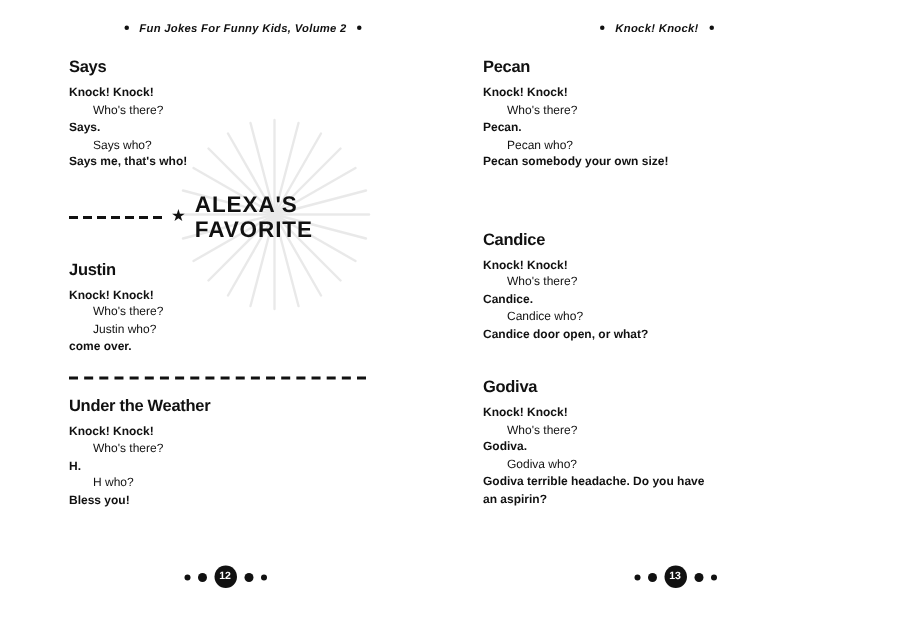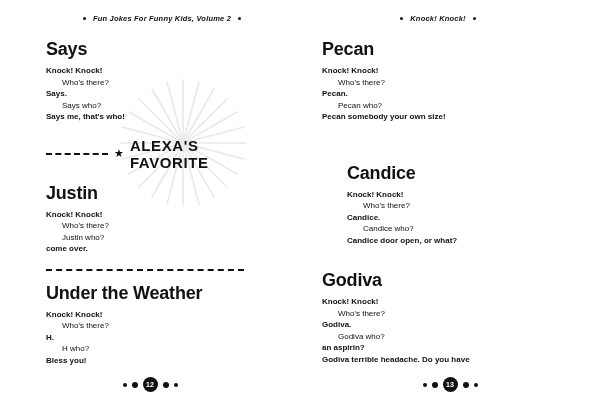--- a/index.html
+++ b/index.html
@@ -58,21 +58,21 @@
     width: 130px;
     height: 130px;
     opacity: 0.40;
     pointer-events: none;
   }
 
   .jokes { position: relative; z-index: 2; }
 
   .joke { margin-bottom: 14px; }
   .joke-title {
-    font-size: 18px;
+    font-size: 11px;
     font-weight: bold;
     color: #111;
     margin: 0 0 5px 0;
     letter-spacing: -0.2px;
   }
   .line {
     font-size: 8px;
     line-height: 11.5px;
     color: #111;
     margin: 0;
@@ -254,37 +254,37 @@
 
       <div class="joke" style="margin-bottom:40px;">
         <div class="joke-title">Pecan</div>
         <p class="line b">Knock! Knock!</p>
         <p class="line i">Who's there?</p>
         <p class="line b">Pecan.</p>
         <p class="line i">Pecan who?</p>
         <p class="line b">Pecan somebody your own size!</p>
       </div>
 
-      <div class="joke" style="margin-bottom:24px;margin-left:25px;">
+      <div class="joke" style="margin-bottom:24px;">
         <div class="joke-title">Candice</div>
         <p class="line b">Knock! Knock!</p>
         <p class="line i">Who's there?</p>
         <p class="line b">Candice.</p>
         <p class="line i">Candice who?</p>
         <p class="line b">Candice door open, or what?</p>
       </div>
 
       <div class="joke">
         <div class="joke-title">Godiva</div>
         <p class="line b">Knock! Knock!</p>
         <p class="line i">Who's there?</p>
         <p class="line b">Godiva.</p>
         <p class="line i">Godiva who?</p>
+        <p class="line b">Godiva terrible headache. Do you have</p>
         <p class="line b">an aspirin?</p>
-        <p class="line b">Godiva terrible headache. Do you have</p>
       </div>
 
     </div>
 
     <div class="footer">
       <span class="sdot"></span>
       <span class="mdot"></span>
       <span class="pagenum">13</span>
       <span class="mdot"></span>
       <span class="sdot"></span>

